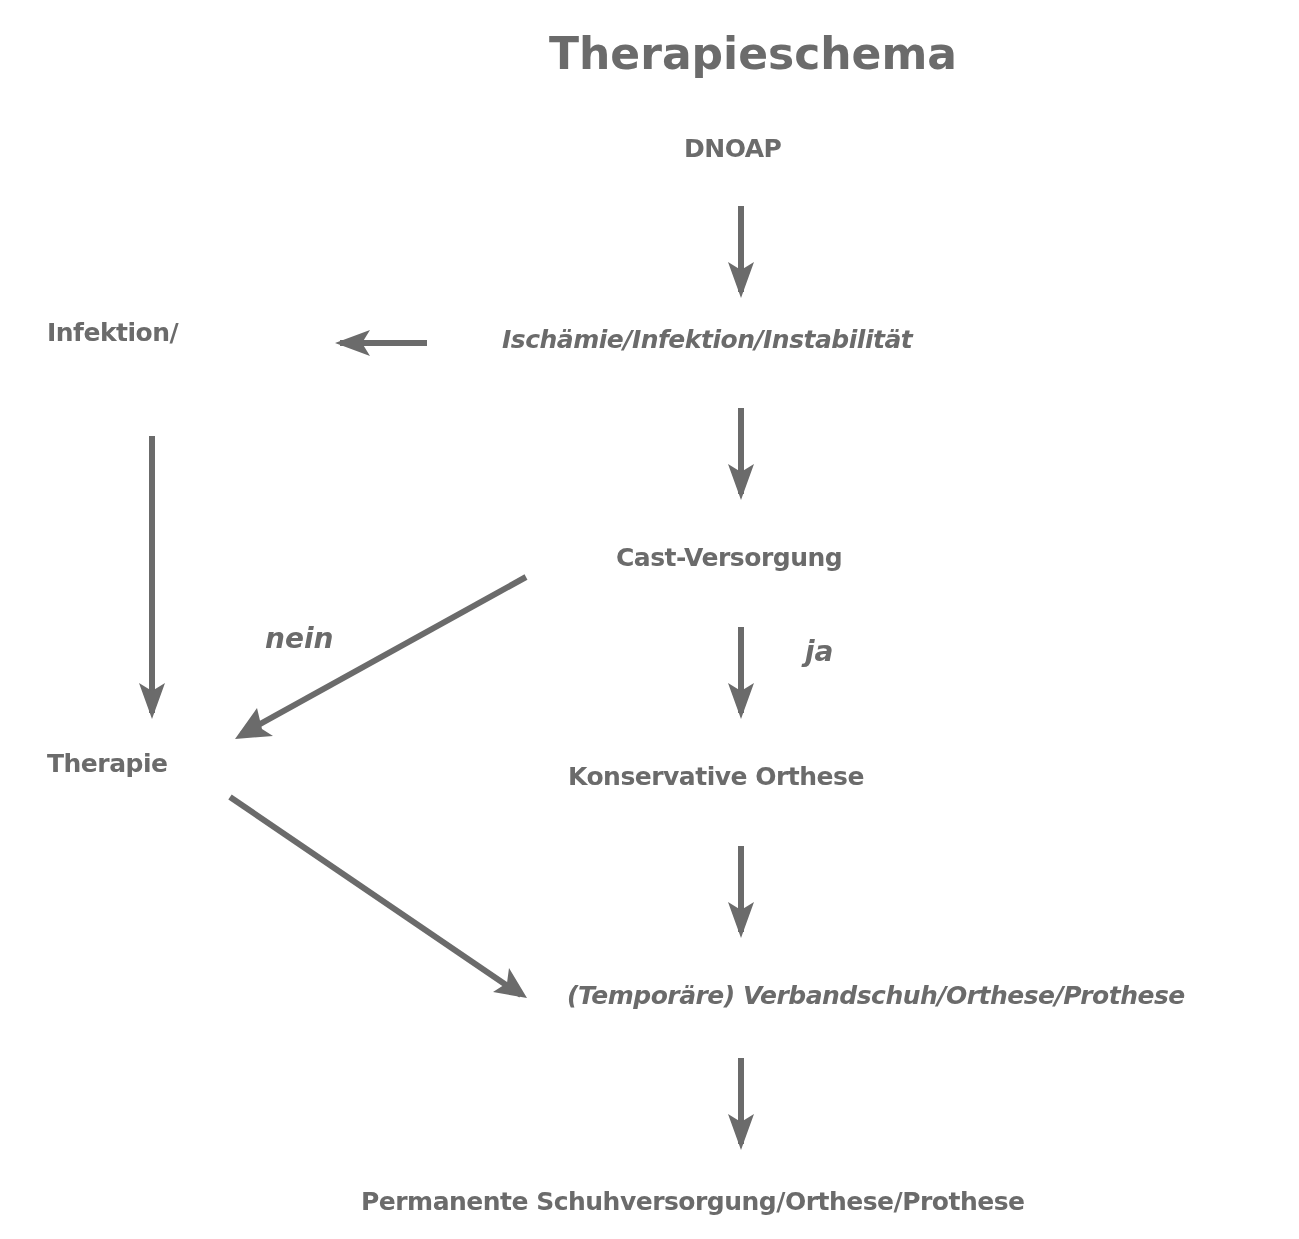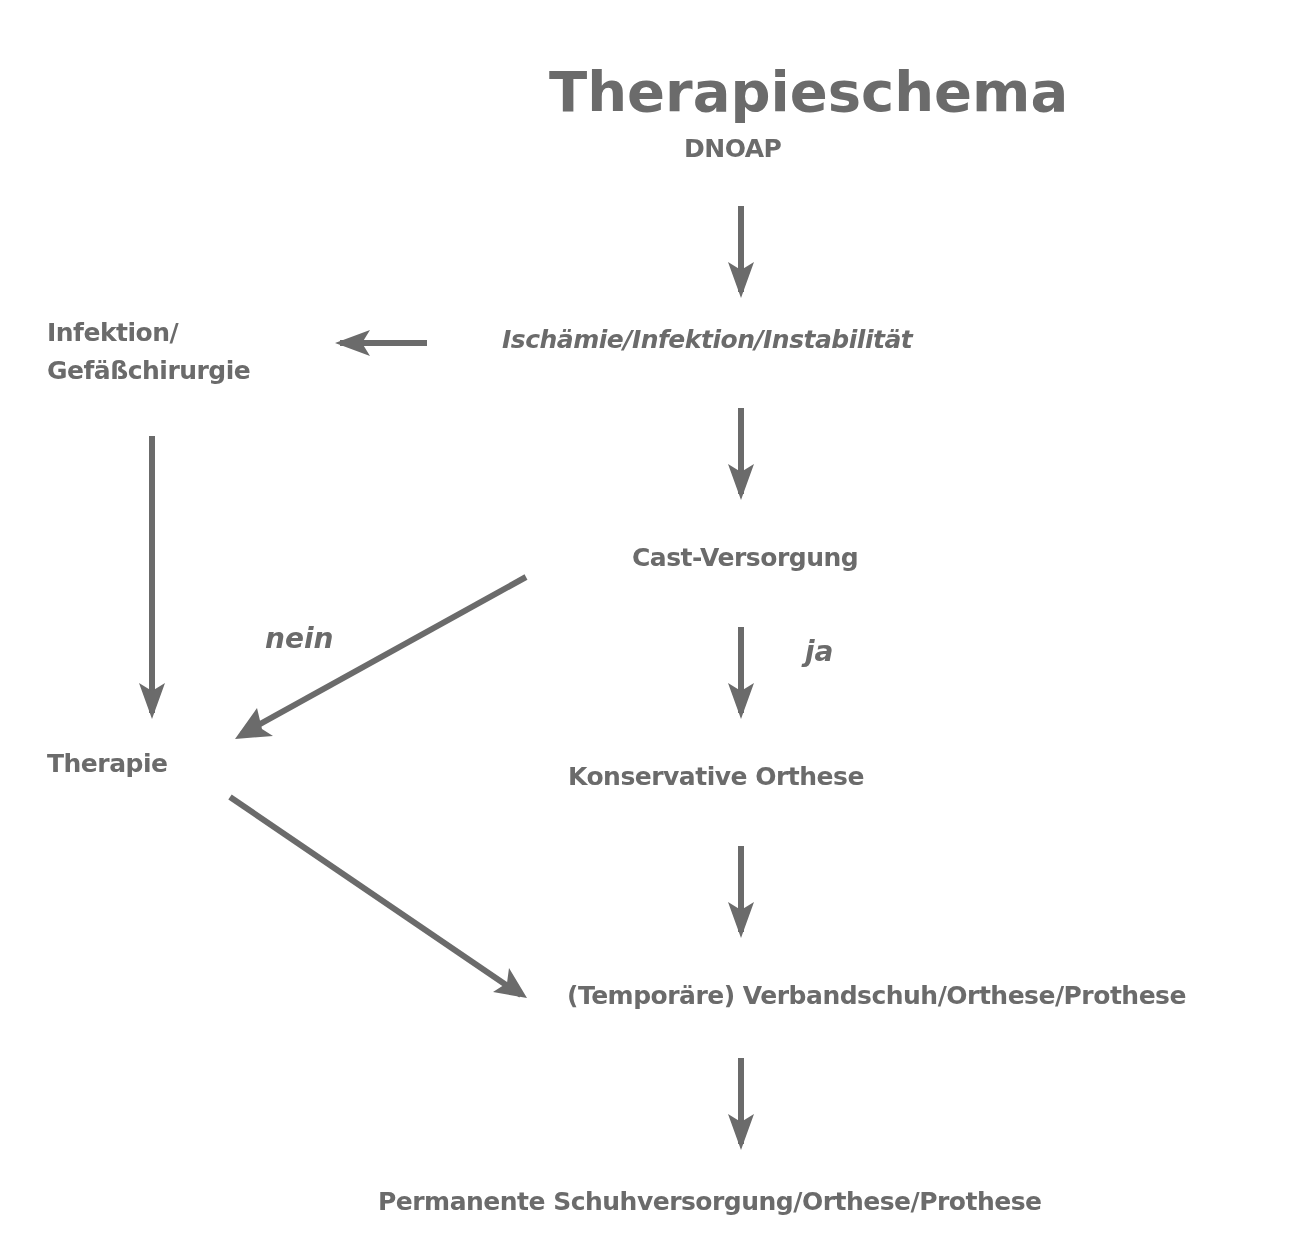--- a/index.html
+++ b/index.html
@@ -1,39 +1,38 @@
 <!DOCTYPE html>
 <html><head>
 <meta charset="utf-8">
 <style>
   html, body { margin: 0; padding: 0; background: #ffffff; }
   body { width: 1299px; height: 1239px; position: relative; overflow: hidden;
          font-family: "DejaVu Sans", "Liberation Sans", sans-serif; color: #6b6b6b; }
   .node { position: absolute; font-weight: bold; white-space: nowrap; color: #6b6b6b; }
-  .title { font-size: 56px; left: 549px; top: 28px; margin-top: 31px; }
+  .title { font-size: 44px; left: 549px; top: 28px; }
   .t { font-size: 25px; letter-spacing: -0.5px; }
   .lbl { font-size: 28px; font-style: italic; }
   svg#arrows { position: absolute; left: 0; top: 0; }
 </style>
 </head>
 <body>
 
 <div class="node title">Therapieschema</div>
 
 <div class="node t" style="left:684px; top:134px;">DNOAP</div>
 <div class="node t" style="left:502px; top:325px;font-style:italic;">Ischämie/Infektion/Instabilität</div>
 <div class="node t" style="left:47px; top:314px; line-height:38px;">
   <div>Infektion/</div>
-  <div>Gefäßchirurgie</div>
 </div>
-<div class="node t" style="left:632px; top:543px;">Cast-Versorgung</div>
+<div class="node t" style="left:616px; top:543px;">Cast-Versorgung</div>
 <div class="node t" style="left:47px; top:749px;">Therapie</div>
 <div class="node t" style="left:568px; top:762px;">Konservative Orthese</div>
-<div class="node t" style="left:567px; top:981px;">(Temporäre) Verbandschuh/Orthese/Prothese</div>
-<div class="node t" style="left:378px; top:1187px;">Permanente Schuhversorgung/Orthese/Prothese</div>
+<div class="node t" style="left:567px; top:981px;font-style:italic;">(Temporäre) Verbandschuh/Orthese/Prothese</div>
+<div class="node t" style="left:361px; top:1187px;">Permanente Schuhversorgung/Orthese/Prothese</div>
 
 <div class="node lbl" style="left:265px; top:622px;">nein</div>
 <div class="node lbl" style="left:805px; top:635px;">ja</div>
 
 <svg id="arrows" width="1299" height="1239" viewBox="0 0 1299 1239">
   <defs>
     <marker id="ah" markerWidth="10" markerHeight="10" refX="7" refY="5" orient="auto" markerUnits="userSpaceOnUse" viewBox="0 0 10 10">
       <path d="M0,0 L10,5 L0,10 L2.5,5 Z" fill="#6b6b6b"></path>
     </marker>
   </defs>

